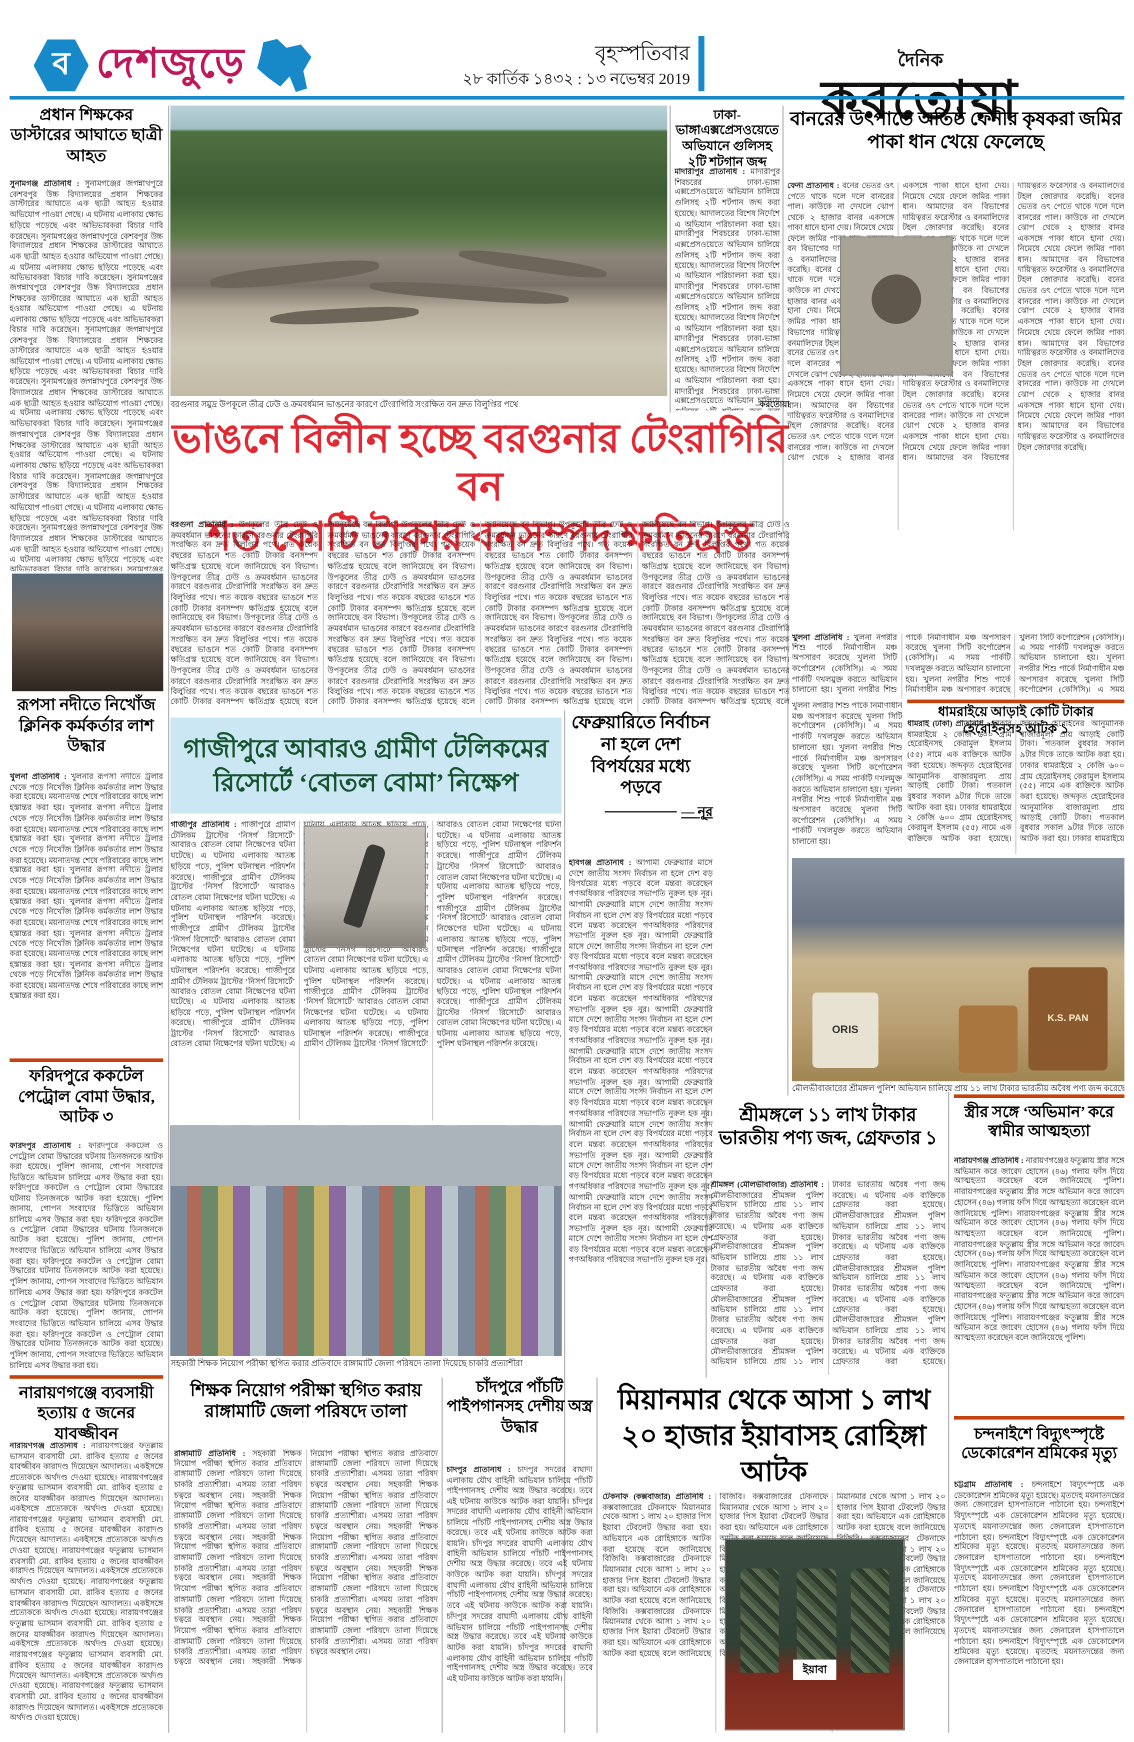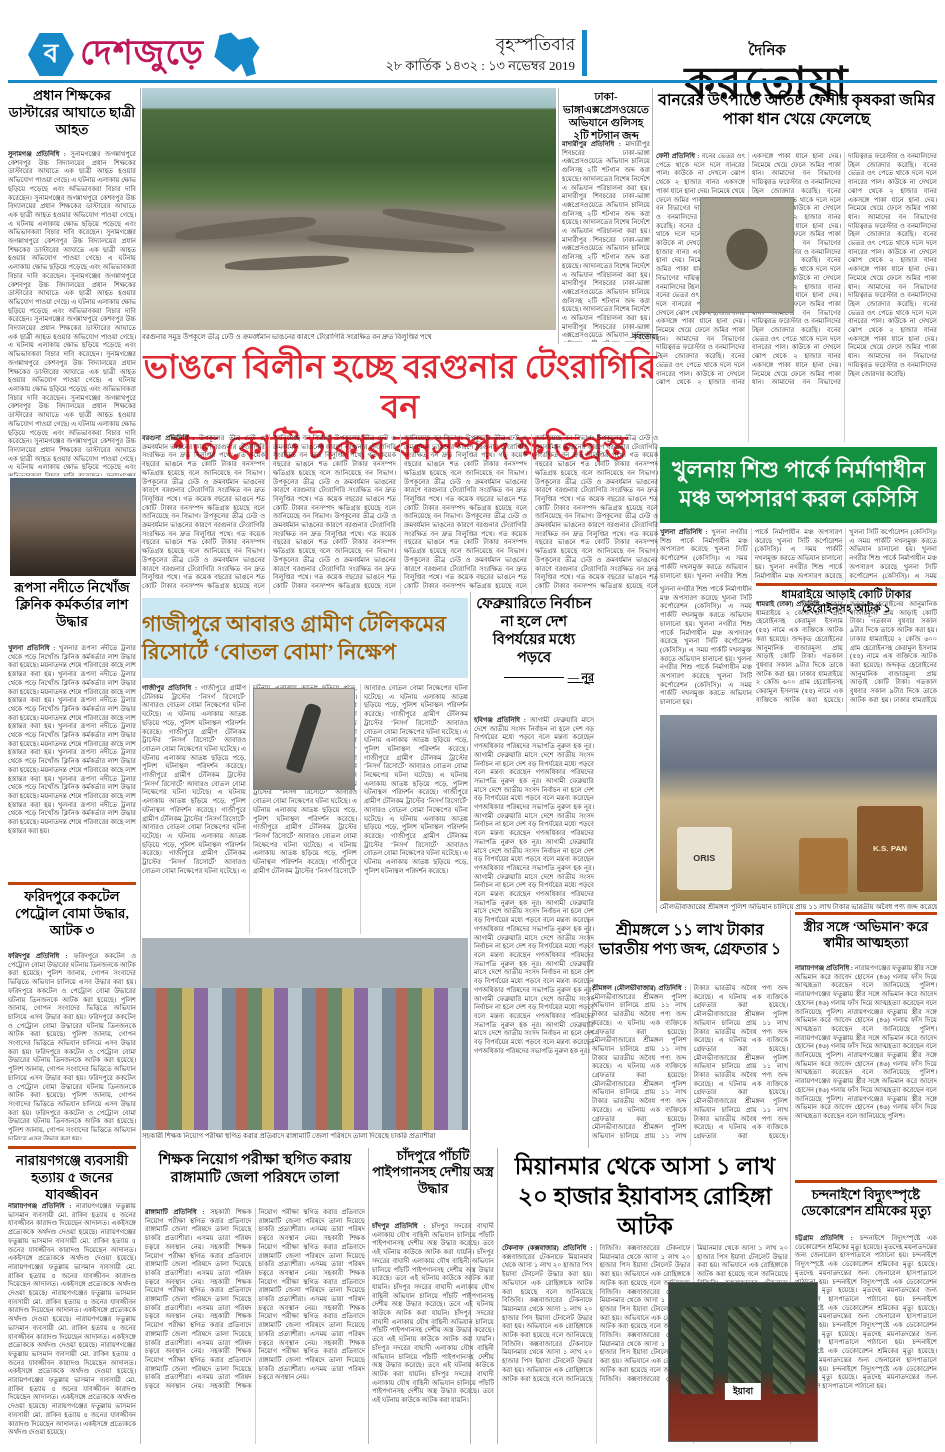--- a/index.html
+++ b/index.html
@@ -28,22 +28,22 @@
   .vline{position:absolute;width:1px;background:#b5b5b5;}
   .caption{font-size:7px;line-height:1.2;color:#1c1c1c;overflow:hidden;}
   .credit{float:right;font-weight:bold;}
   .cols2{column-count:2;column-gap:7px;column-rule:1px solid #cfcfcf;}
   .cols3{column-count:3;column-gap:7px;column-rule:1px solid #cfcfcf;}
   .cols4{column-count:4;column-gap:8px;column-rule:1px solid #cfcfcf;}
   
   .hl-red{color:#e02a33;font-size:33px;line-height:1.22;}
   .green-banner{background:#149041;color:#fff;display:flex;align-items:center;justify-content:center;
                 font-weight:bold;font-size:22px;text-align:center;line-height:1.3;}
-  .blue-box{background:#cbe7f4;color:#a16207;display:flex;align-items:center;justify-content:center;
-            font-weight:bold;font-size:21px;line-height:1.35;}
+  .blue-box{background:#cbe7f4;color:#14532d;display:flex;align-items:center;justify-content:center;
+            font-weight:bold;font-size:21px;text-align:center;line-height:1.35;}
   .nur-sig{display:block;text-align:right;font-weight:bold;font-size:11px;margin-top:4px;text-decoration:underline;}
   .nur-dash{display:inline-block;width:60px;height:1px;background:#000;vertical-align:middle;margin-right:4px;}
   
   .photo{background:#9a9a92;overflow:hidden;}
   .ph-beach{background:
      linear-gradient(180deg,#b9d2da 0%,#9fc0c2 8%,#4f7040 9%,#3c5c33 30%,#5a7a46 44%,#8d857a 52%,#7a7268 62%,#b6ad9c 70%,#cfc9b8 84%,#c2baa6 100%);}
   .ph-beach .log{position:absolute;background:#6e655a;border-radius:40%;}
   .ph-people{background:linear-gradient(180deg,#5a6a7a 0%,#7a6a5c 40%,#4a3e34 75%,#2e2620 100%);}
   .ph-monkey{background:radial-gradient(circle at 50% 45%,#5e574a 0 26%,#a8a394 27% 100%),linear-gradient(180deg,#b8b4a4,#8e8a78);}
   .ph-goods{background:linear-gradient(180deg,#8a93a0 0%,#6a7484 28%,#c9b68f 46%,#b99f72 75%,#a08653 100%);}
@@ -144,21 +144,20 @@
     <span>মাদারীপুর শিবচরের ঢাকা-ভাঙ্গা এক্সপ্রেসওয়েতে অভিযান চালিয়ে গুলিসহ ২টি শটগান জব্দ করা হয়েছে। আদালতের বিশেষ নির্দেশে এ অভিযান পরিচালনা করা হয়। মাদারীপুর শিবচরের ঢাকা-ভাঙ্গা এক্সপ্রেসওয়েতে অভিযান চালিয়ে গুলিসহ ২টি শটগান জব্দ করা হয়েছে। আদালতের বিশেষ নির্দেশে এ অভিযান পরিচালনা করা হয়। মাদারীপুর শিবচরের ঢাকা-ভাঙ্গা এক্সপ্রেসওয়েতে অভিযান চালিয়ে গুলিসহ ২টি শটগান জব্দ করা হয়েছে। আদালতের বিশেষ নির্দেশে এ অভিযান পরিচালনা করা হয়। মাদারীপুর শিবচরের ঢাকা-ভাঙ্গা এক্সপ্রেসওয়েতে অভিযান চালিয়ে গুলিসহ ২টি শটগান জব্দ করা হয়েছে। আদালতের বিশেষ নির্দেশে এ অভিযান পরিচালনা করা হয়। মাদারীপুর শিবচরের ঢাকা-ভাঙ্গা এক্সপ্রেসওয়েতে অভিযান চালিয়ে গুলিসহ ২টি শটগান জব্দ করা হয়েছে। আদালতের বিশেষ নির্দেশে এ অভিযান পরিচালনা করা হয়। মাদারীপুর শিবচরের ঢাকা-ভাঙ্গা এক্সপ্রেসওয়েতে অভিযান চালিয়ে গুলিসহ ২টি শটগান জব্দ করা হয়েছে। আদালতের বিশেষ নির্দেশে এ অভিযান পরিচালনা করা হয়।</span>
   </div>
 
   <div class="abs hl" style="left:656px;top:90px;width:281px;font-size:15.5px;">বানরের উৎপাতে অতিষ্ঠ ফেনীর কৃষকরা জমির পাকা ধান খেয়ে ফেলেছে</div>
   <div class="abs body-txt cols3" style="left:656px;top:152px;width:281px;height:290px;">
     <span class="byline">ফেনী প্রতিনিধি :</span>
     <span>বনের ভেতর ওৎ পেতে থাকে দলে দলে বানরের পাল। কাউকে না দেখলে ঝোপ থেকে ২ হাজার বানর একসঙ্গে পাকা ধানে হানা দেয়। নিমেষে খেয়ে ফেলে জমির পাকা ধান। আমাদের বন বিভাগের দায়িত্বরত ফরেস্টার ও বনমালিদের টহল জোরদার করেছি। বনের ভেতর ওৎ পেতে থাকে দলে দলে বানরের পাল। কাউকে না দেখলে ঝোপ থেকে ২ হাজার বানর একসঙ্গে পাকা ধানে হানা দেয়। নিমেষে খেয়ে ফেলে জমির পাকা ধান। আমাদের বন বিভাগের দায়িত্বরত ফরেস্টার ও বনমালিদের টহল জোরদার করেছি। বনের ভেতর ওৎ পেতে থাকে দলে দলে বানরের পাল। কাউকে না দেখলে ঝোপ থেকে ২ হাজার বানর একসঙ্গে পাকা ধানে হানা দেয়। নিমেষে খেয়ে ফেলে জমির পাকা ধান। আমাদের বন বিভাগের দায়িত্বরত ফরেস্টার ও বনমালিদের টহল জোরদার করেছি। বনের ভেতর ওৎ পেতে থাকে দলে দলে বানরের পাল। কাউকে না দেখলে ঝোপ থেকে ২ হাজার বানর একসঙ্গে পাকা ধানে হানা দেয়। নিমেষে খেয়ে ফেলে জমির পাকা ধান। আমাদের বন বিভাগের দায়িত্বরত ফরেস্টার ও বনমালিদের টহল জোরদার করেছি। বনের ভেতর ওৎ পেতে থাকে দলে দলে বানরের পাল। কাউকে না দেখলে ঝোপ থেকে ২ হাজার বানর একসঙ্গে পাকা ধানে হানা দেয়। নিমেষে খেয়ে ফেলে জমির পাকা ধান। আমাদের বন বিভাগের দায়িত্বরত ফরেস্টার ও বনমালিদের টহল জোরদার করেছি। বনের ভেতর ওৎ পেতে থাকে দলে দলে বানরের পাল। কাউকে না দেখলে ঝোপ থেকে ২ হাজার বানর একসঙ্গে পাকা ধানে হানা দেয়। নিমেষে খেয়ে ফেলে জমির পাকা ধান। আমাদের বন বিভাগের দায়িত্বরত ফরেস্টার ও বনমালিদের টহল জোরদার করেছি। বনের ভেতর ওৎ পেতে থাকে দলে দলে বানরের পাল। কাউকে না দেখলে ঝোপ থেকে ২ হাজার বানর একসঙ্গে পাকা ধানে হানা দেয়। নিমেষে খেয়ে ফেলে জমির পাকা ধান। আমাদের বন বিভাগের দায়িত্বরত ফরেস্টার ও বনমালিদের টহল জোরদার করেছি। বনের ভেতর ওৎ পেতে থাকে দলে দলে বানরের পাল। কাউকে না দেখলে ঝোপ থেকে ২ হাজার বানর একসঙ্গে পাকা ধানে হানা দেয়। নিমেষে খেয়ে ফেলে জমির পাকা ধান। আমাদের বন বিভাগের দায়িত্বরত ফরেস্টার ও বনমালিদের টহল জোরদার করেছি। বনের ভেতর ওৎ পেতে থাকে দলে দলে বানরের পাল। কাউকে না দেখলে ঝোপ থেকে ২ হাজার বানর একসঙ্গে পাকা ধানে হানা দেয়। নিমেষে খেয়ে ফেলে জমির পাকা ধান। আমাদের বন বিভাগের দায়িত্বরত ফরেস্টার ও বনমালিদের টহল জোরদার করেছি। বনের ভেতর ওৎ পেতে থাকে দলে দলে বানরের পাল। কাউকে না দেখলে ঝোপ থেকে ২ হাজার বানর একসঙ্গে পাকা ধানে হানা দেয়। নিমেষে খেয়ে ফেলে জমির পাকা ধান। আমাদের বন বিভাগের দায়িত্বরত ফরেস্টার ও বনমালিদের টহল জোরদার করেছি।</span>
   </div>
   <div class="abs photo ph-monkey" style="left:700px;top:197px;width:92px;height:114px;border:1px solid #888;"></div>
 
-  <div class="abs green-banner" style="left:660px;top:447px;width:277px;height:76px;">খুলনায় শিশু পার্কে নির্মাণাধীন মঞ্চ অপসারণ করল কেসিসি</div>
   <div class="abs body-txt cols3" style="left:660px;top:528px;width:277px;height:54px;">
     <span class="byline">খুলনা প্রতিনিধি :</span>
     <span>খুলনা নগরীর শিশু পার্কে নির্মাণাধীন মঞ্চ অপসারণ করেছে খুলনা সিটি কর্পোরেশন (কেসিসি)। এ সময় পার্কটি দখলমুক্ত করতে অভিযান চালানো হয়। খুলনা নগরীর শিশু পার্কে নির্মাণাধীন মঞ্চ অপসারণ করেছে খুলনা সিটি কর্পোরেশন (কেসিসি)। এ সময় পার্কটি দখলমুক্ত করতে অভিযান চালানো হয়। খুলনা নগরীর শিশু পার্কে নির্মাণাধীন মঞ্চ অপসারণ করেছে খুলনা সিটি কর্পোরেশন (কেসিসি)। এ সময় পার্কটি দখলমুক্ত করতে অভিযান চালানো হয়। খুলনা নগরীর শিশু পার্কে নির্মাণাধীন মঞ্চ অপসারণ করেছে খুলনা সিটি কর্পোরেশন (কেসিসি)। এ সময় পার্কটি দখলমুক্ত করতে অভিযান চালানো হয়।</span>
   </div>
   <div class="abs body-txt" style="left:660px;top:585px;width:92px;height:126px;">
     <span>খুলনা নগরীর শিশু পার্কে নির্মাণাধীন মঞ্চ অপসারণ করেছে খুলনা সিটি কর্পোরেশন (কেসিসি)। এ সময় পার্কটি দখলমুক্ত করতে অভিযান চালানো হয়। খুলনা নগরীর শিশু পার্কে নির্মাণাধীন মঞ্চ অপসারণ করেছে খুলনা সিটি কর্পোরেশন (কেসিসি)। এ সময় পার্কটি দখলমুক্ত করতে অভিযান চালানো হয়। খুলনা নগরীর শিশু পার্কে নির্মাণাধীন মঞ্চ অপসারণ করেছে খুলনা সিটি কর্পোরেশন (কেসিসি)। এ সময় পার্কটি দখলমুক্ত করতে অভিযান চালানো হয়।</span>
   </div>
 
   <div class="abs hl rule-t" style="left:756px;top:583px;width:181px;font-size:11px;padding-top:2px;">ধামরাইয়ে আড়াই কোটি টাকার হেরোইনসহ আটক ১</div>
   <div class="abs body-txt cols2" style="left:756px;top:600px;width:181px;height:112px;">
@@ -220,20 +219,20 @@
   <div class="abs body-txt" style="left:372px;top:1222px;width:122px;height:222px;">
     <span class="byline">চাঁদপুর প্রতিনিধি :</span>
     <span>চাঁদপুর সদরের বাঘাদী এলাকায় যৌথ বাহিনী অভিযান চালিয়ে পাঁচটি পাইপগানসহ দেশীয় অস্ত্র উদ্ধার করেছে। তবে এই ঘটনায় কাউকে আটক করা যায়নি। চাঁদপুর সদরের বাঘাদী এলাকায় যৌথ বাহিনী অভিযান চালিয়ে পাঁচটি পাইপগানসহ দেশীয় অস্ত্র উদ্ধার করেছে। তবে এই ঘটনায় কাউকে আটক করা যায়নি। চাঁদপুর সদরের বাঘাদী এলাকায় যৌথ বাহিনী অভিযান চালিয়ে পাঁচটি পাইপগানসহ দেশীয় অস্ত্র উদ্ধার করেছে। তবে এই ঘটনায় কাউকে আটক করা যায়নি। চাঁদপুর সদরের বাঘাদী এলাকায় যৌথ বাহিনী অভিযান চালিয়ে পাঁচটি পাইপগানসহ দেশীয় অস্ত্র উদ্ধার করেছে। তবে এই ঘটনায় কাউকে আটক করা যায়নি। চাঁদপুর সদরের বাঘাদী এলাকায় যৌথ বাহিনী অভিযান চালিয়ে পাঁচটি পাইপগানসহ দেশীয় অস্ত্র উদ্ধার করেছে। তবে এই ঘটনায় কাউকে আটক করা যায়নি। চাঁদপুর সদরের বাঘাদী এলাকায় যৌথ বাহিনী অভিযান চালিয়ে পাঁচটি পাইপগানসহ দেশীয় অস্ত্র উদ্ধার করেছে। তবে এই ঘটনায় কাউকে আটক করা যায়নি।</span>
   </div>
 
   <div class="abs hl" style="left:502px;top:1152px;width:286px;font-size:23px;line-height:1.3;">মিয়ানমার থেকে আসা ১ লাখ ২০ হাজার ইয়াবাসহ রোহিঙ্গা আটক</div>
   <div class="abs body-txt cols3" style="left:502px;top:1244px;width:286px;height:200px;">
     <span class="byline">টেকনাফ (কক্সবাজার) প্রতিনিধি :</span>
     <span>কক্সবাজারের টেকনাফে মিয়ানমার থেকে আসা ১ লাখ ২০ হাজার পিস ইয়াবা টেবলেট উদ্ধার করা হয়। অভিযানে এক রোহিঙ্গাকে আটক করা হয়েছে বলে জানিয়েছে বিজিবি। কক্সবাজারের টেকনাফে মিয়ানমার থেকে আসা ১ লাখ ২০ হাজার পিস ইয়াবা টেবলেট উদ্ধার করা হয়। অভিযানে এক রোহিঙ্গাকে আটক করা হয়েছে বলে জানিয়েছে বিজিবি। কক্সবাজারের টেকনাফে মিয়ানমার থেকে আসা ১ লাখ ২০ হাজার পিস ইয়াবা টেবলেট উদ্ধার করা হয়। অভিযানে এক রোহিঙ্গাকে আটক করা হয়েছে বলে জানিয়েছে বিজিবি। কক্সবাজারের টেকনাফে মিয়ানমার থেকে আসা ১ লাখ ২০ হাজার পিস ইয়াবা টেবলেট উদ্ধার করা হয়। অভিযানে এক রোহিঙ্গাকে আটক করা হয়েছে বলে জানিয়েছে বিজিবি। কক্সবাজারের টেকনাফে মিয়ানমার থেকে আসা ১ লাখ ২০ হাজার পিস ইয়াবা টেবলেট উদ্ধার করা হয়। অভিযানে এক রোহিঙ্গাকে আটক করা হয়েছে বলে জানিয়েছে বিজিবি। কক্সবাজারের টেকনাফে মিয়ানমার থেকে আসা ১ লাখ ২০ হাজার পিস ইয়াবা টেবলেট উদ্ধার করা হয়। অভিযানে এক রোহিঙ্গাকে আটক করা হয়েছে বলে জানিয়েছে বিজিবি। কক্সবাজারের টেকনাফে মিয়ানমার থেকে আসা ১ লাখ ২০ হাজার পিস ইয়াবা টেবলেট উদ্ধার করা হয়। অভিযানে এক রোহিঙ্গাকে আটক করা হয়েছে বলে জানিয়েছে বিজিবি। কক্সবাজারের টেকনাফে মিয়ানমার থেকে আসা ১ লাখ ২০ হাজার পিস ইয়াবা টেবলেট উদ্ধার করা হয়। অভিযানে এক রোহিঙ্গাকে আটক করা হয়েছে বলে জানিয়েছে বিজিবি। কক্সবাজারের টেকনাফে মিয়ানমার থেকে আসা ১ লাখ ২০ হাজার পিস ইয়াবা টেবলেট উদ্ধার করা হয়। অভিযানে এক রোহিঙ্গাকে আটক করা হয়েছে বলে জানিয়েছে বিজিবি।</span>
   </div>
-  <div class="abs photo ph-yaba" style="left:668px;top:1282px;width:148px;height:158px;border:1px solid #666;">
+  <div class="abs photo ph-yaba" style="left:604px;top:1282px;width:148px;height:158px;border:1px solid #666;">
     <div class="soldier" style="left:8%;"></div>
     <div class="soldier" style="left:40%;"></div>
     <div class="soldier" style="right:8%;"></div>
     <div class="yaba-label">ইয়াবা</div>
   </div>
 
 </div>
 
 </body></html>

